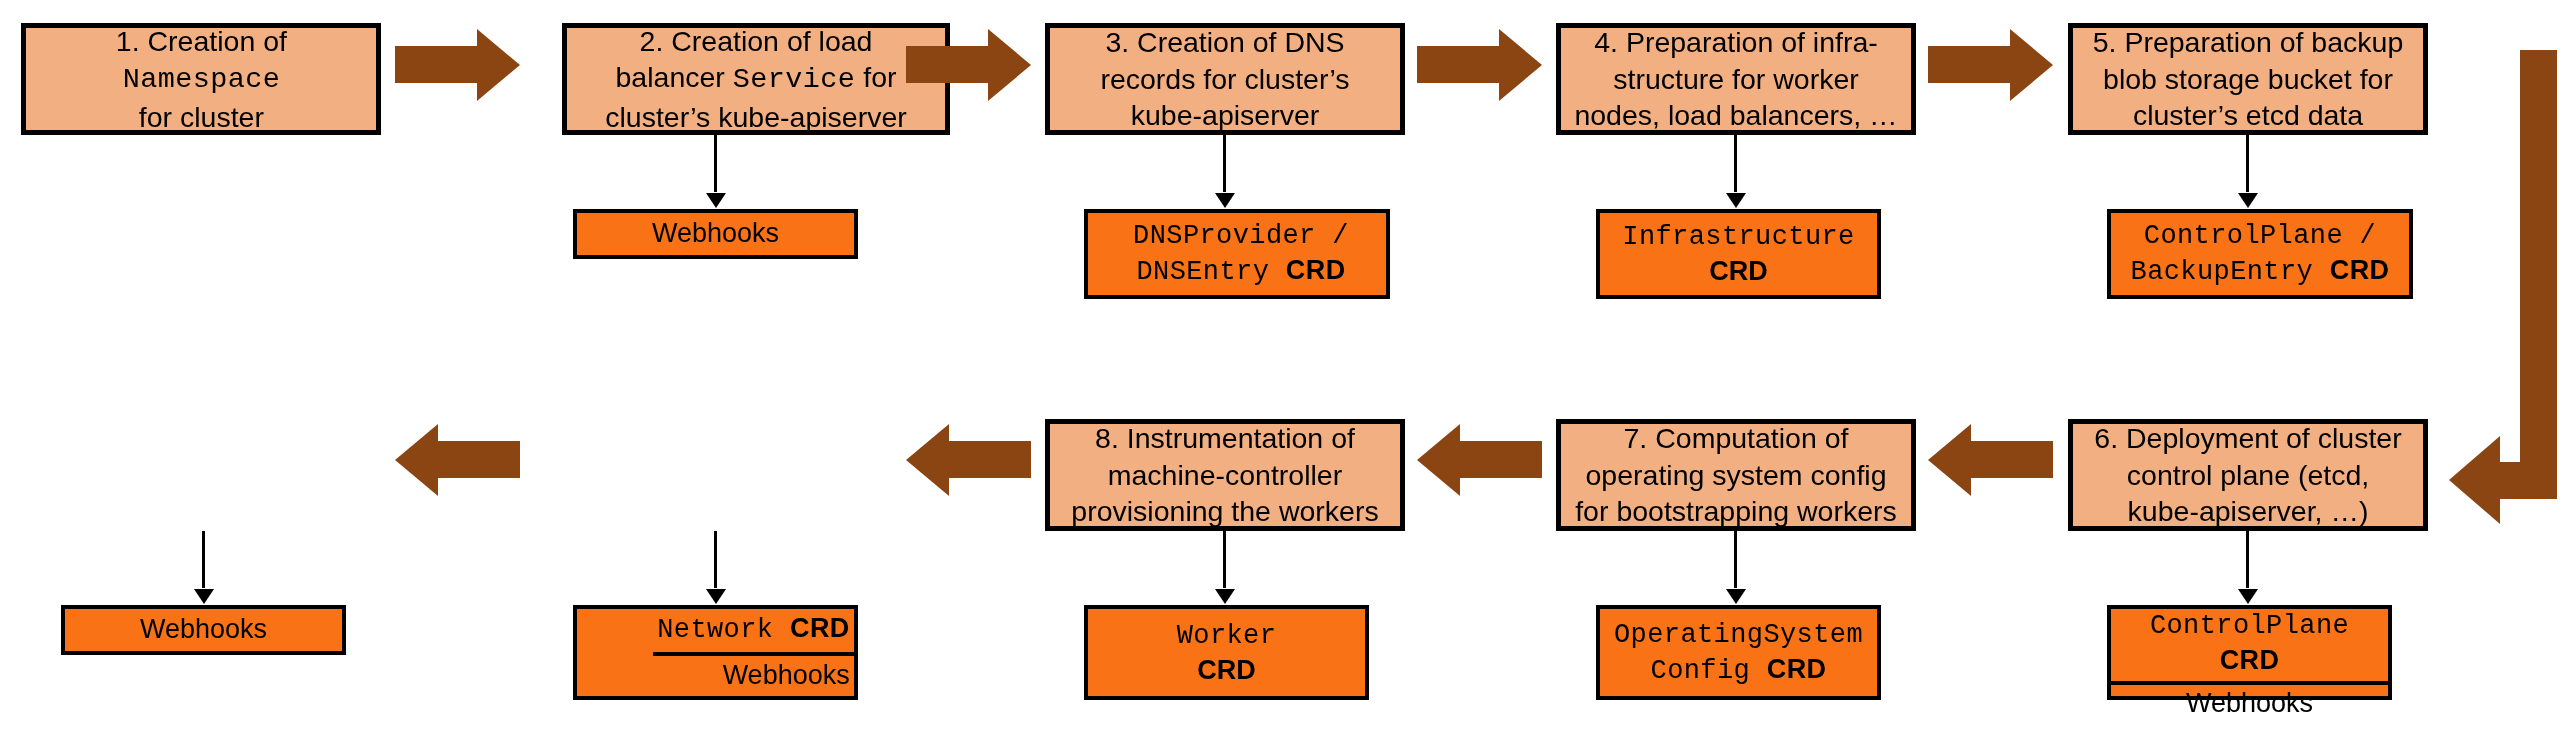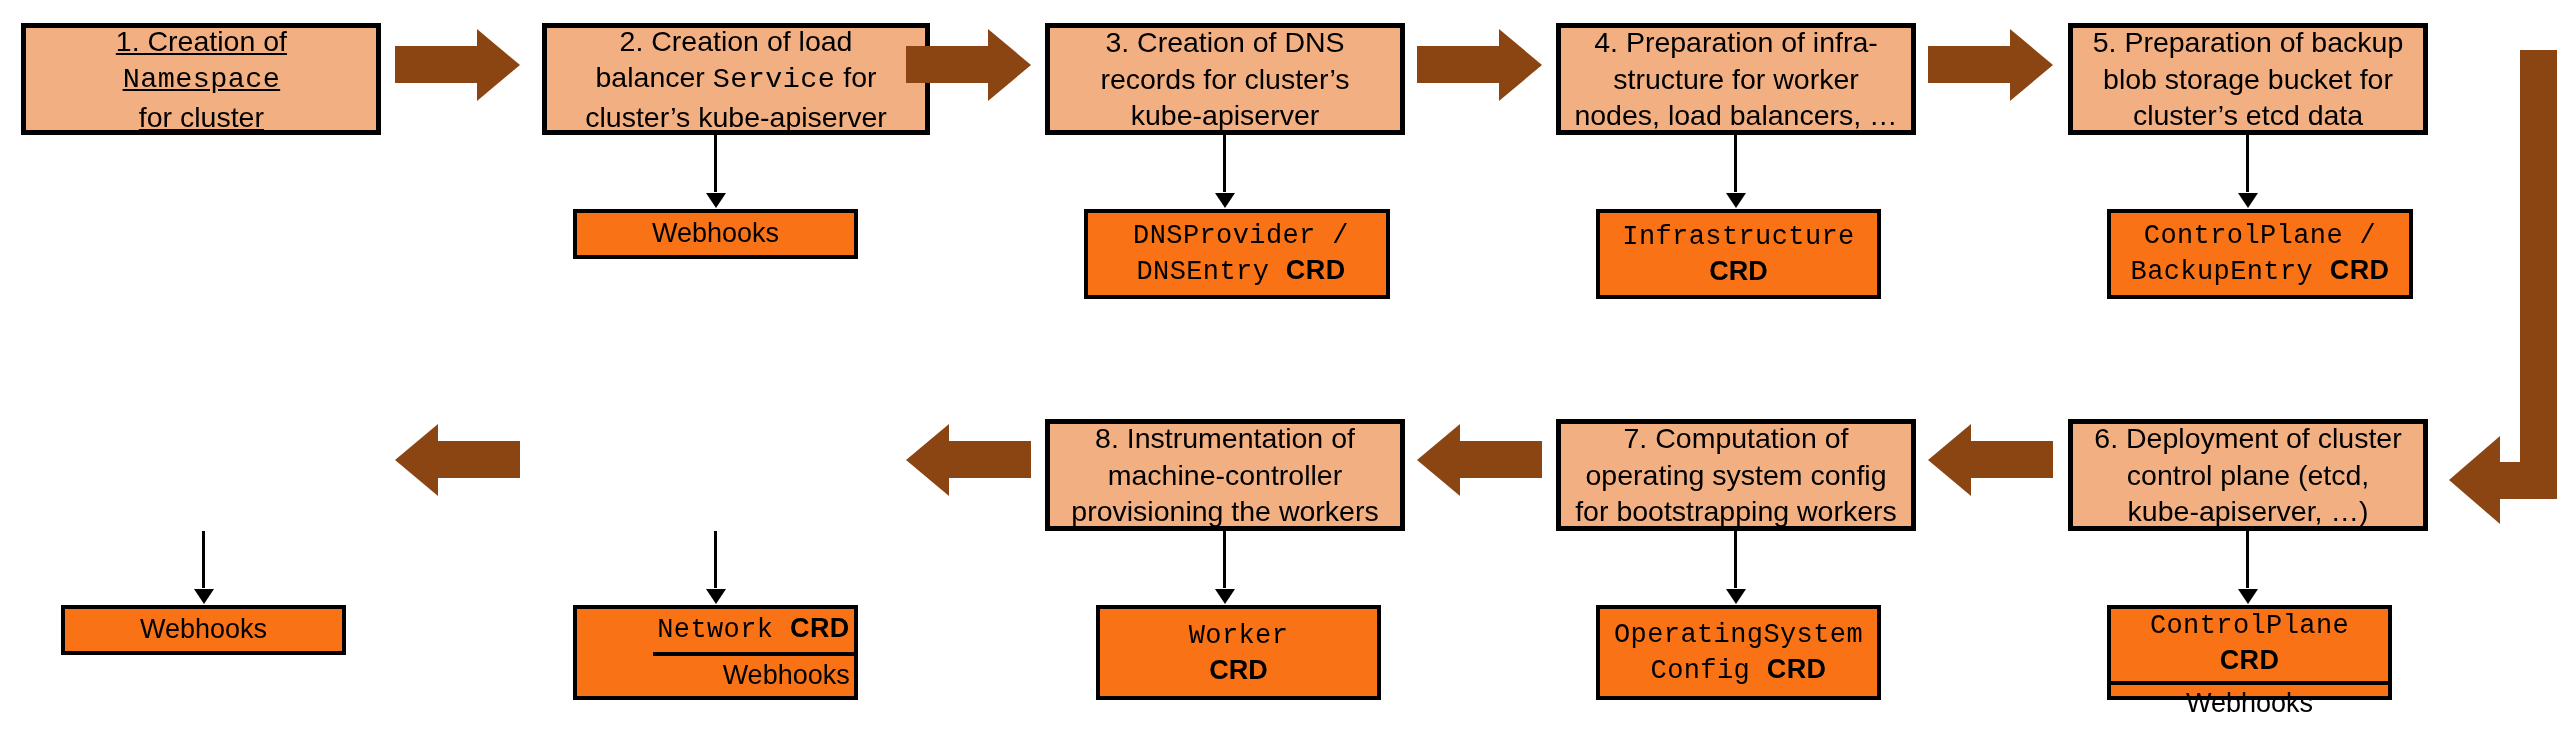--- a/index.html
+++ b/index.html
@@ -118,34 +118,34 @@
     border-top: 44px solid transparent;
     border-bottom: 44px solid transparent;
     border-right: 51px solid #8B4513;
   }
 </style>
 </head>
 <body>
 
 <div id="canvas">
 
-  <div class="step-box" style="left:21.4px;  top:23px;  width:360px; height:112px;text-decoration:underline;">
+  <div class="step-box" style="left:21.4px;  top:23px;  width:360px; height:112px;">
     <span class="txt">
       <span>1. Creation of</span><br>
       <span class="mono">Namespace</span><br>
       <span>for cluster</span>
     </span>
   </div>
 
   <div class="block-arrow arrow-right" style="left:395px; top:28.5px; width:125px; height:71px;">
     <div class="shaft" style="width:85px;"></div>
     <div class="tip"></div>
   </div>
 
-  <div class="step-box" style="left:542px; top:23px;  width:388px; height:112px;justify-content:center;">
+  <div class="step-box" style="left:562px; top:23px;  width:388px; height:112px;justify-content:center;">
     <span class="txt">
       <span>2. Creation of load</span><br>
       <span>balancer <span class="mono">Service</span> for</span><br>
       <span>cluster’s kube-apiserver</span>
     </span>
   </div>
 
   <div class="connector" style="left:662px; top:135px; width:107px; height:73px;">
     <div class="stem" style="height:57px;"></div>
     <div class="head"></div>
@@ -303,21 +303,21 @@
       <span>machine-controller</span><br>
       <span>provisioning the workers</span>
     </span>
   </div>
 
   <div class="connector" style="left:1171px; top:531px; width:107px; height:73px;">
     <div class="stem" style="height:57px;"></div>
     <div class="head"></div>
   </div>
 
-  <div class="sub-box" style="left:1084px; top:605px; width:285px; height:95px;margin-left:12px;">
+  <div class="sub-box" style="left:1084px; top:605px; width:285px; height:95px;">
     <div class="sub-row">
       <span>
         <span class="mono">Worker</span><br>
         <span class="bold">CRD</span>
       </span>
     </div>
   </div>
 
   <div class="block-arrow arrow-left" style="left:906px; top:424px; width:125px; height:71px;">
     <div class="shaft" style="width:85px;"></div>

